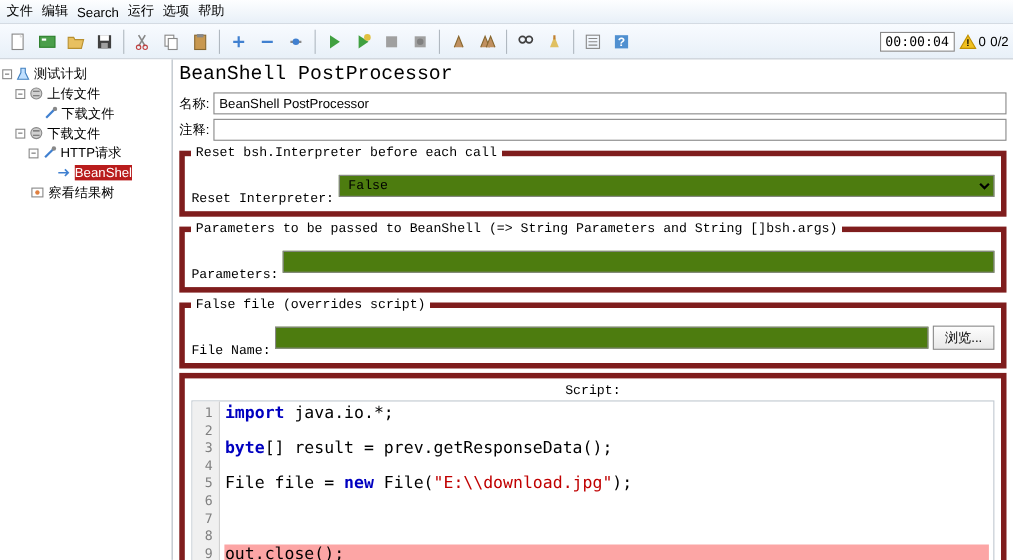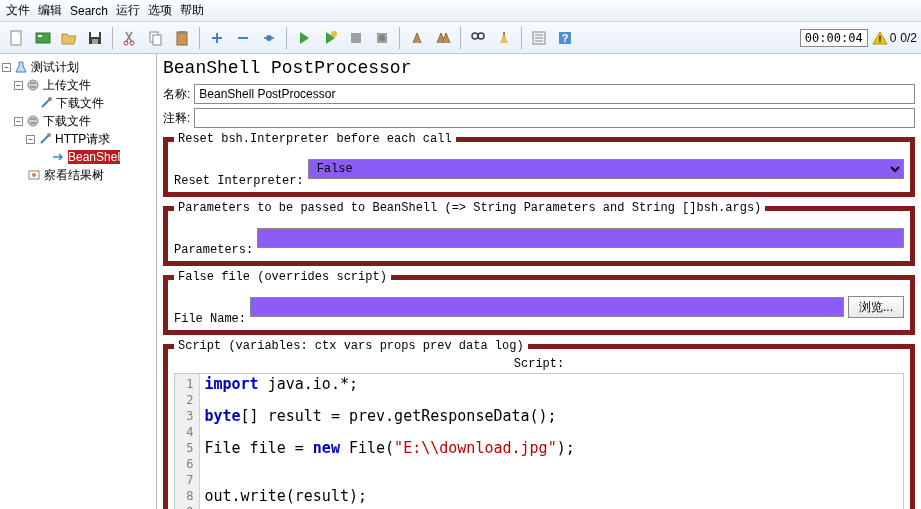--- a/index.html
+++ b/index.html
@@ -22,21 +22,21 @@
 .tree-selected { background: #b91c1c; color: #fff; }
 .content { flex: 1; padding: 4px 6px; overflow: hidden; }
 .title { font-family: "Courier New", monospace; font-size: 18px; margin-bottom: 6px; }
 .form-row { display: flex; align-items: center; margin-bottom: 4px; }
 .form-row label { font-size: 12px; margin-right: 4px; }
 .form-row input { flex: 1; border: 1px solid #888; height: 20px; padding: 0 4px; font-size: 12px; background: #fff; }
 fieldset { border: 5px solid #7f1d1d; margin-bottom: 4px; padding: 4px 6px; border-radius: 0; }
 fieldset legend { font-family: "Courier New", monospace; font-size: 12px; padding: 0 4px; }
 .field-row { display: flex; align-items: center; }
 .field-row label { font-family: "Courier New", monospace; font-size: 12px; margin-right: 4px; margin-top: 24px; }
-.field-row input, .field-row select { flex: 1; border: 1px solid #888; height: 20px; padding: 0 4px; font-size: 12px; background: #8b5cf6; font-family: "Courier New", monospace; }
+.field-row input, .field-row select { flex: 1; border: 1px solid #888; height: 20px; padding: 0 4px; font-size: 12px; background: #4d7c0f; font-family: "Courier New", monospace; }
 .field-row button { height: 22px; padding: 0 10px; margin-left: 4px; background: linear-gradient(#fdfdfd, #e8e8e8); border: 1px solid #888; cursor: pointer; font-size: 12px; }
 .script-label { text-align: center; font-family: "Courier New", monospace; font-size: 12px; margin-bottom: 2px; }
 .editor { display: flex; border: 1px solid #c0c8d0; background: #fff; }
 .gutter { background: #f0f0f0; border-right: 1px solid #d0d0d0; padding: 2px 6px 2px 4px; text-align: right; font-family: monospace; font-size: 12px; color: #808080; }
 .gutter div { height: 16px; line-height: 16px; }
 .code { flex: 1; padding: 2px 4px; font-family: Consolas, monospace; font-size: 15px; }
 .code div { height: 16px; line-height: 16px; white-space: pre; }
 .kw { color: #0000c0; font-weight: bold; }
 .str { color: #c00000; }
 .hl { background: #fca5a5; }
@@ -302,21 +302,20 @@
     <fieldset>
       <legend>False file (overrides script)</legend>
       <div class="field-row">
         <label>File Name:</label>
         <input value="" style="">
         <button>浏览...</button>
       </div>
     </fieldset>
 
     <fieldset>
-      <legend>Script (variables: ctx vars props prev data log)</legend>
       <div class="script-label">Script:</div>
       <div class="editor">
         <div class="gutter" id="gutter">
             <div>1</div>
             <div>2</div>
             <div>3</div>
             <div>4</div>
             <div>5</div>
             <div>6</div>
             <div>7</div>
@@ -326,20 +325,19 @@
             <div>11</div>
           </div>
         <div class="code" id="code">
             <div><span class="kw">import </span><span>java.io.*;</span></div>
             <div></div>
             <div><span class="kw">byte</span><span>[] result = prev.getResponseData();</span></div>
             <div></div>
             <div><span>File file = </span><span class="kw">new </span><span>File(</span><span class="str">"E:\\download.jpg"</span><span>);</span></div>
             <div></div>
             <div></div>
-            <div><span>out.write(result);</span></div>
             <div></div>
             <div class="hl"><span>out.close();</span></div>
           </div>
       </div>
     </fieldset>
   </div>
 </div>
 
 </body></html>

